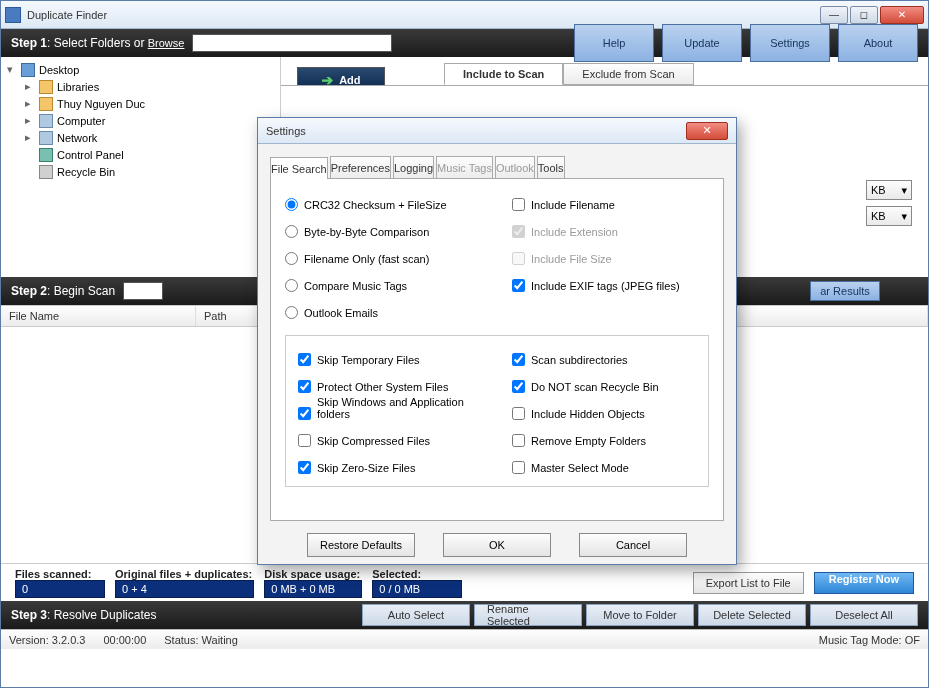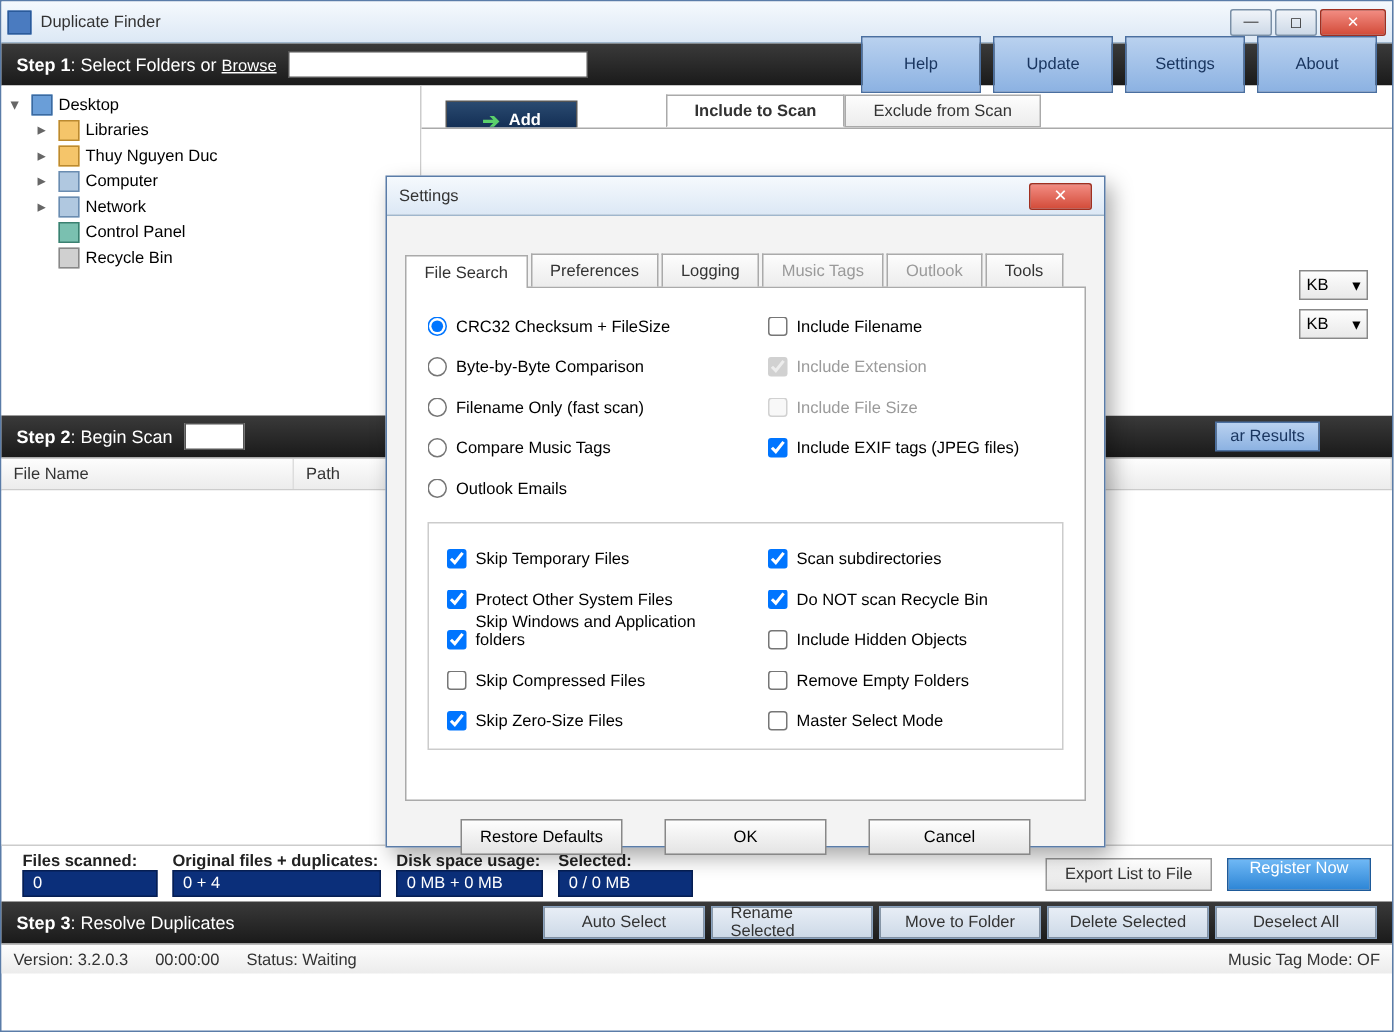--- a/index.html
+++ b/index.html
@@ -52,38 +52,38 @@
 .col-path { flex: 1; }
 .file-body { height: 236px; background: #fff; }
 .clear-btn { width: 70px; height: 20px; background: linear-gradient(#b9d1ef,#8cb2e2); border: 1px solid #4a6fa0; color: #1a3660; display: flex; align-items: center; justify-content: center; margin-left: auto; margin-right: 38px; }
 .step2bar .scan-input { width: 40px; height: 18px; background: #fff; border: 1px solid #555; }
 
 
 .stats-row { height: 38px; display: flex; align-items: center; gap: 10px; padding: 0 14px; border-top: 1px solid #ccc; }
 .stat-lbl { color: #222; font-weight: bold; margin-right: 2px; }
 .stat-val { background: #0b2f7a; color: #fff; height: 18px; padding: 0 6px; display: flex; align-items: center; min-width: 90px; border: 1px solid #061e52; }
 .flatbtn { height: 22px; padding: 0 12px; background: linear-gradient(#fdfdfd,#e4e4e4); border: 1px solid #999; color: #333; display: flex; align-items: center; }
-.register-btn { height: 22px; padding: 0 14px; background: linear-gradient(#6fb8f5,#2e86d6); color: #fff; border: 1px solid #1e5a99; font-weight: normal; }
+.register-btn { height: 22px; padding: 0 14px; background: linear-gradient(#6fb8f5,#2e86d6); color: #fff; border: 1px solid #1e5a99; font-weight: bold; }
 
 
 .step3bar { height: 28px; }
 .step3bar .stepbuttons { display: flex; gap: 4px; margin-left: auto; }
 .step3bar .stepbuttons .flatbtn { background: linear-gradient(#e8eef6,#cdd9e7); border: 1px solid #8aa3c0; height: 22px; width: 108px; justify-content: center; }
 
 
 .statusbar { height: 20px; background: linear-gradient(#fdfdfd,#ececec); border-top: 1px solid #bbb; display: flex; align-items: center; padding: 0 8px; gap: 18px; color: #333; }
 
 
 .dialog { position: absolute; left: 256px; top: 116px; width: 480px; height: 448px; background: #f3f3f3; border: 1px solid #5a7ca8; box-shadow: 4px 6px 14px rgba(0,0,0,.35); }
 .dlg-title { height: 26px; background: linear-gradient(#f5f9fd,#dce8f5); display: flex; align-items: center; padding: 0 8px; border-bottom: 1px solid #9fb6cc; }
 .dlg-title .t { flex: 1; color: #333; }
 .dlg-close { width: 42px; height: 18px; background: linear-gradient(#f28c82,#d34c3a); border: 1px solid #a02f20; color: #fff; border-radius: 2px; display: flex; align-items: center; justify-content: center; font-size: 11px; }
 .dlg-body { padding: 12px; }
 .dlg-tabs { display: flex; border-bottom: 1px solid #aaa; }
-.dlg-tab { height: 22px; padding: 0 12px; border: 1px solid #aaa; border-bottom: none; background: linear-gradient(#fdfdfd,#ececec); color: #333; display: flex; align-items: center; margin-right: 2px; font-size: 11px; margin-top: 13px; }
+.dlg-tab { height: 22px; padding: 0 0; border: 1px solid #aaa; border-bottom: none; background: linear-gradient(#fdfdfd,#ececec); color: #333; display: flex; align-items: center; margin-right: 2px; font-size: 11px; }
 .dlg-tab.active { background: #fff; position: relative; top: 1px; }
 .dlg-tab.disabled { color: #9a9a9a; }
 .dlg-panel { background: #fff; border: 1px solid #aaa; border-top: none; padding: 14px; height: 342px; }
 .cols { display: flex; gap: 30px; }
 .col1, .col2 { flex: 1; display: flex; flex-direction: column; gap: 9px; }
 .radio, .check { display: flex; align-items: flex-end; gap: 6px; height: 18px; }
 .radio input, .check input { margin: 0; }
 .check.disabled { color: #9a9a9a; }
 .groupbox { border: 1px solid #ccc; margin-top: 16px; padding: 12px; }
 .dlg-btns { display: flex; gap: 28px; justify-content: center; margin-top: 12px; }

